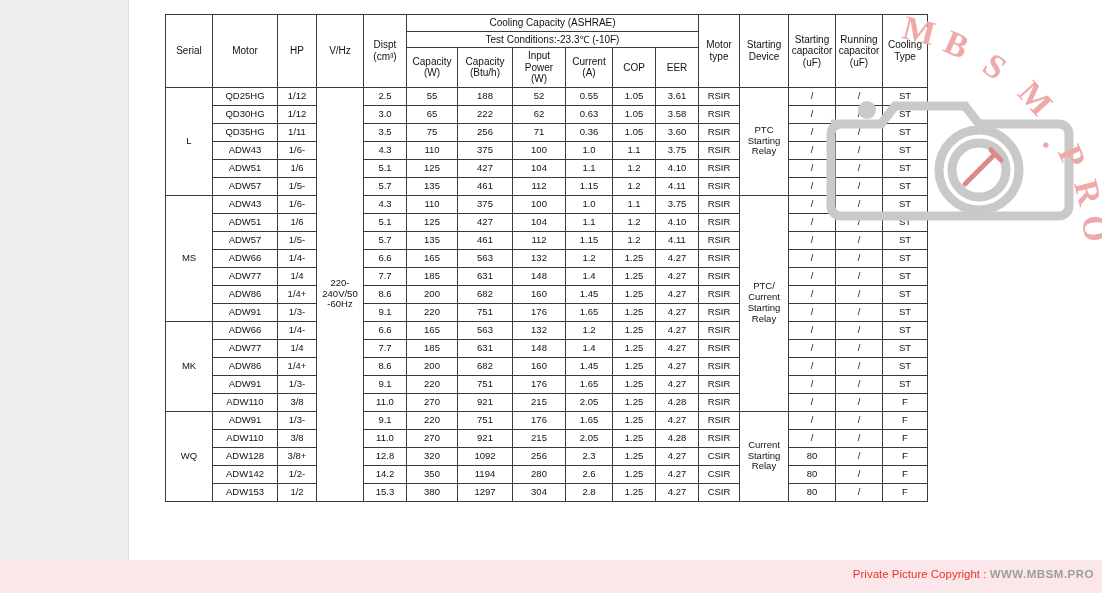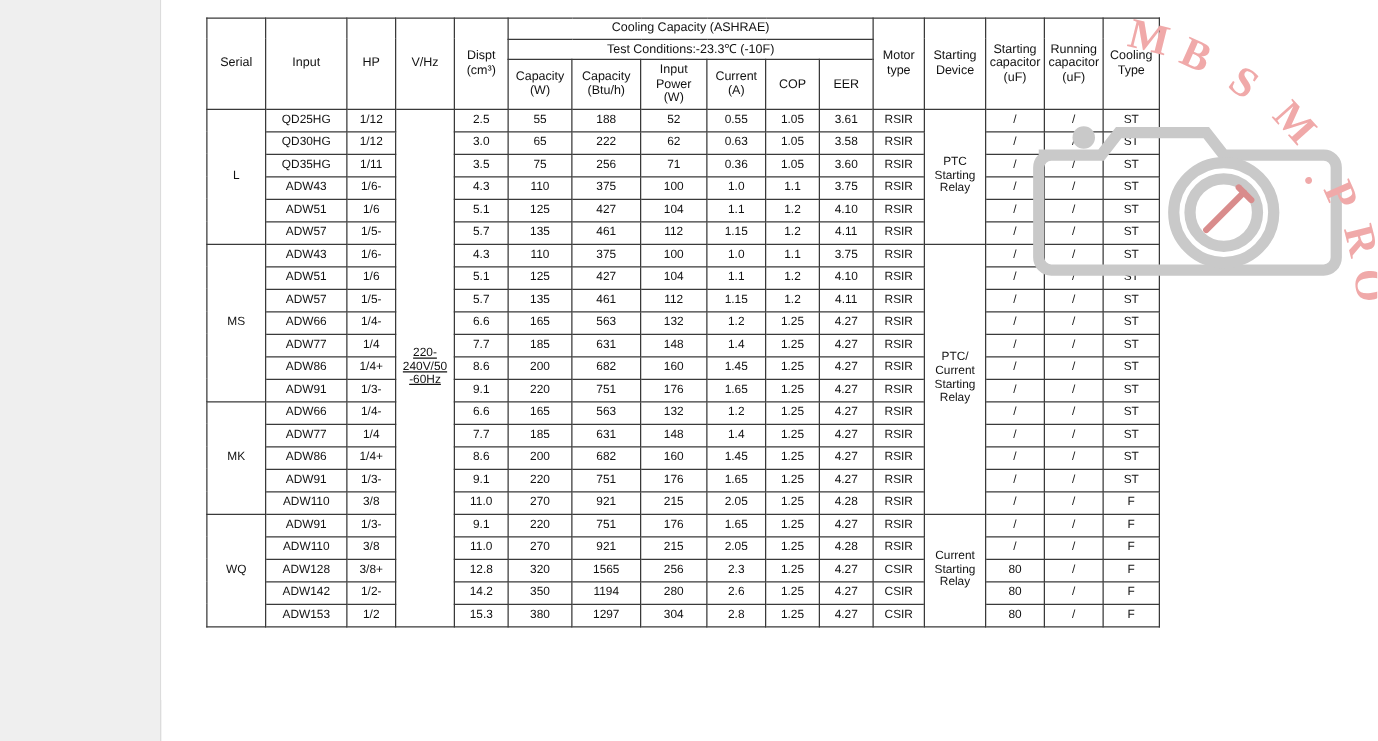--- a/index.html
+++ b/index.html
@@ -69,21 +69,20 @@
   .c-eer    { width: 40px; }
   .c-motor  { width: 38px; }
   .c-start  { width: 46px; }
   .c-scap   { width: 44px; }
   .c-rcap   { width: 44px; }
   .c-ctype  { width: 42px; }
 
   .vhz-cell, .dispt-merge {
     font-size: 9px;
     line-height: 1.35;
-    text-decoration: underline;
   }
   .sd-cell { font-size: 8.5px; line-height: 1.35; }
 
   
   #watermark {
     position: absolute;
     left: 690px;
     top: 88px;
     width: 272px;
     height: 138px;
@@ -129,21 +128,21 @@
 
 <div id="page">
 
   <div id="left-gutter"></div>
 
   <div id="sheet">
     <table class="spec">
       <thead>
         <tr>
           <th class="c-serial" rowspan="3">Serial</th>
-          <th class="c-model" rowspan="3">Input</th>
+          <th class="c-model" rowspan="3">Motor</th>
           <th class="c-hp" rowspan="3">HP</th>
           <th class="c-vhz" rowspan="3">V/Hz</th>
           <th class="c-dispt" rowspan="3">
             <div>Dispt</div>
             <div>(cm³)</div>
           </th>
           <th colspan="6">Cooling Capacity (ASHRAE)</th>
           <th class="c-motor" rowspan="3">Motor type</th>
           <th class="c-start" rowspan="3">Starting Device</th>
           <th class="c-scap" rowspan="3">
@@ -487,21 +486,21 @@
             <td class="c-motor">RSIR</td>
             <td class="c-scap">/</td>
             <td class="c-rcap">/</td>
             <td class="c-ctype">F</td>
           </tr>
           <tr>
             <td class="c-model">ADW128</td>
             <td class="c-hp">3/8+</td>
             <td class="c-dispt">12.8</td>
             <td class="c-cap-w">320</td>
-            <td class="c-cap-b">1565</td>
+            <td class="c-cap-b">1092</td>
             <td class="c-inp">256</td>
             <td class="c-cur">2.3</td>
             <td class="c-cop">1.25</td>
             <td class="c-eer">4.27</td>
             <td class="c-motor">CSIR</td>
             <td class="c-scap">80</td>
             <td class="c-rcap">/</td>
             <td class="c-ctype">F</td>
           </tr>
           <tr>
@@ -555,13 +554,19 @@
       <span style="left:56px; top:20px; transform:rotate(24deg);">B</span>
       <span style="left:96px; top:42px; transform:rotate(36deg);">S</span>
       <span style="left:130px; top:74px; transform:rotate(48deg);">M</span>
       <span style="left:160px; top:116px; transform:rotate(60deg);">.</span>
       <span style="left:172px; top:132px; transform:rotate(66deg);">P</span>
       <span style="left:186px; top:168px; transform:rotate(76deg);">R</span>
       <span style="left:192px; top:204px; transform:rotate(84deg);">O</span>
     </div>
   </div>
 
+  <div id="footer">
+    <div id="footer-inner">
+      <span id="copy-label">Private Picture Copyright :</span>
+      <span id="copy-url">WWW.MBSM.PRO</span>
+    </div>
+  </div>
 </div>
 
 </body></html>

